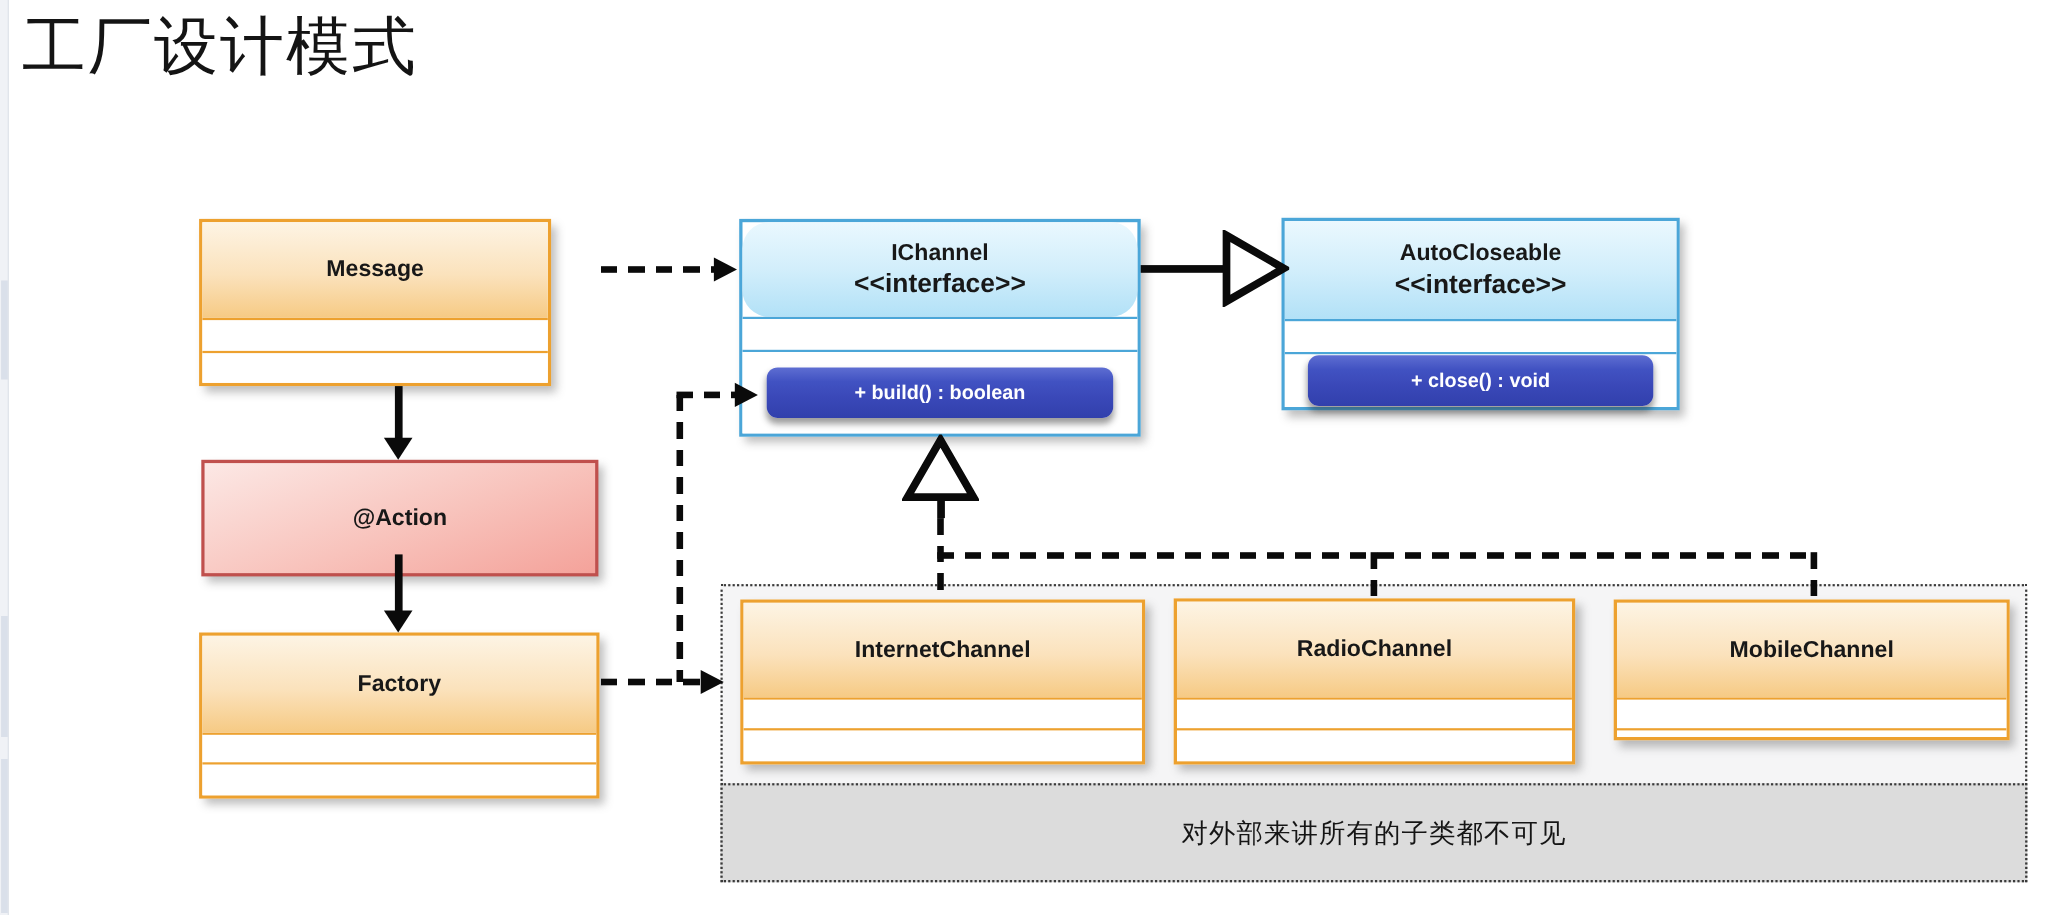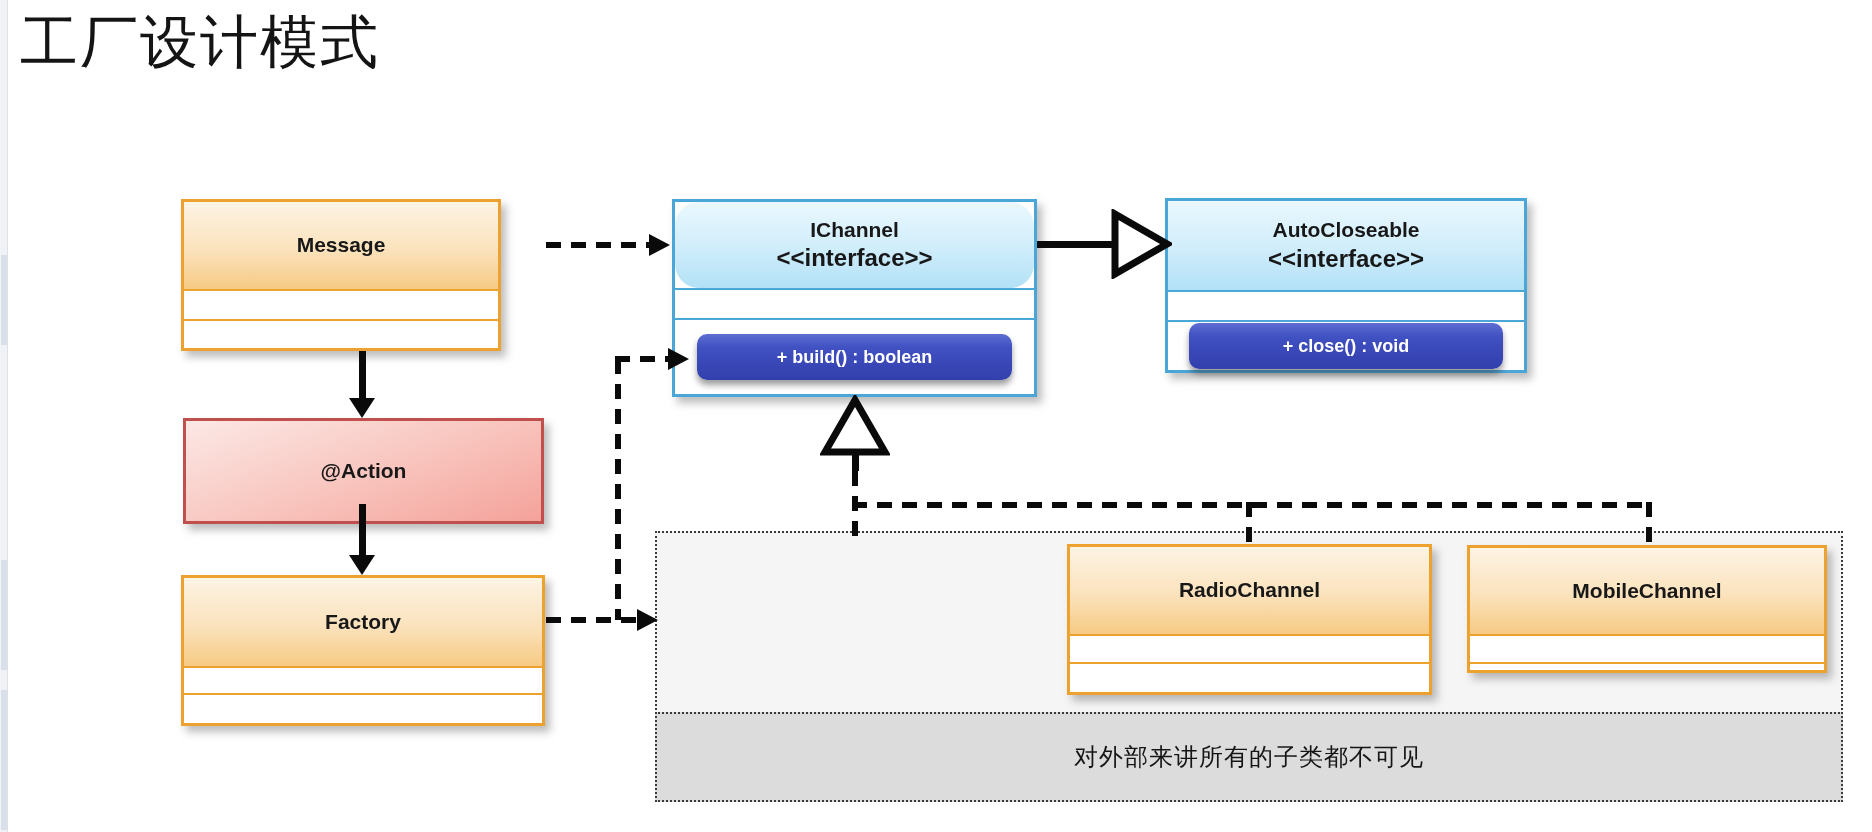--- a/index.html
+++ b/index.html
@@ -129,20 +129,27 @@
     <div class="hd" style="flex:0 0 89px;">
       <span class="cls-name">AutoCloseable</span>
       <span class="stereo">&lt;&lt;interface&gt;&gt;</span>
     </div>
     <div class="cmp" style="flex:0 0 30px;"></div>
     <div class="cmp methods" style="flex:1;">
       <div class="pill">+ close() : void</div>
     </div>
   </div>
 
+  <div class="uml-box orange" style="left:673px;top:545px;width:368px;height:150px;">
+    <div class="hd" style="flex:0 0 86px;">
+      <span class="cls-name">InternetChannel</span>
+    </div>
+    <div class="cmp" style="flex:0 0 28px;"></div>
+    <div class="cmp" style="flex:1;"></div>
+  </div>
 
   <div class="uml-box orange" style="left:1067px;top:544px;width:365px;height:151px;">
     <div class="hd" style="flex:0 0 87px;">
       <span class="cls-name">RadioChannel</span>
     </div>
     <div class="cmp" style="flex:0 0 28px;"></div>
     <div class="cmp" style="flex:1;"></div>
   </div>
 
   <div class="uml-box orange" style="left:1467px;top:545px;width:360px;height:128px;">

